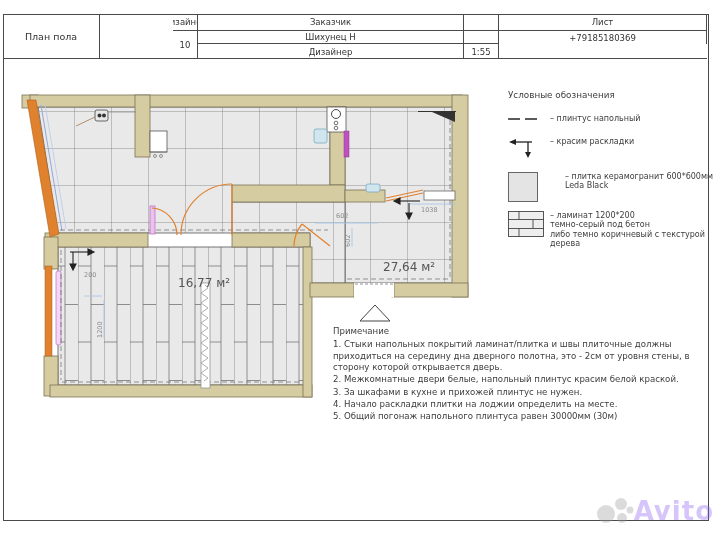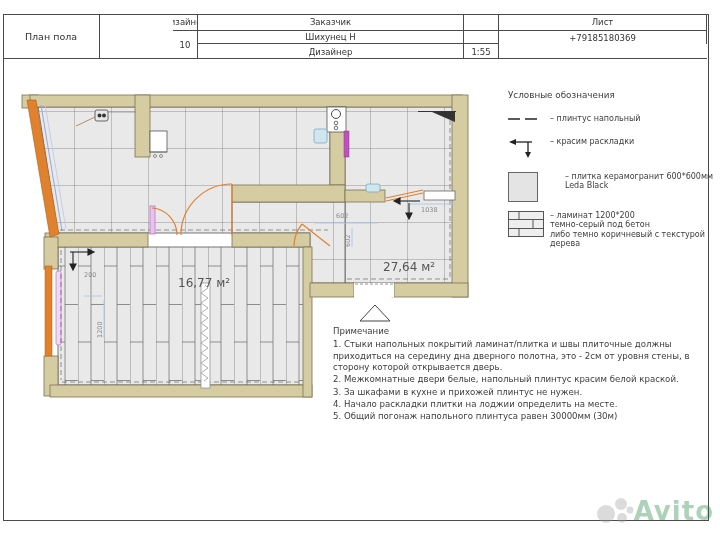--- a/index.html
+++ b/index.html
@@ -32,21 +32,21 @@
   .notes{left:333px;top:326px;width:382px;font-size:8.6px;line-height:1.32;color:#3c3c3c;}
   .notes-heading{margin-bottom:2px;}
   .note-item{margin:0 0 1px 0;}
   
   .plan-labels{left:0;top:0;width:720px;height:540px;pointer-events:none;}
   .dim{position:absolute;font-size:6.5px;color:#8a8a8a;white-space:nowrap;}
   .dim.v{transform:rotate(-90deg);transform-origin:left top;}
   .area{position:absolute;font-size:12px;color:#555;white-space:nowrap;}
   
   .watermark{right:6px;bottom:12px;display:flex;align-items:center;opacity:.35;}
-  .watermark-text{font-size:26px;font-weight:bold;color:#15803d;letter-spacing:1px;}
+  .watermark-text{font-size:26px;font-weight:bold;color:#8b5cf6;letter-spacing:1px;}
   svg{display:block;}
   .plan-svg{left:0;top:0;}
 </style>
 </head>
 <body>
 
 <div class="abs sheet-frame"></div>
 
 <div class="abs title-grid">
   <div class="tcell">Дизайнер</div>

